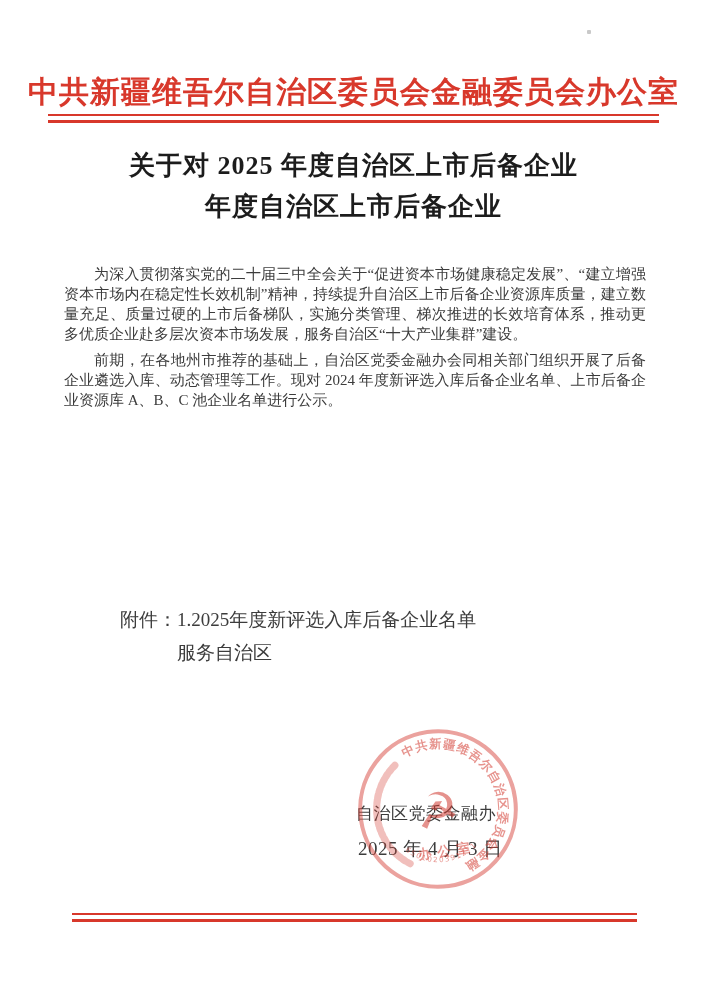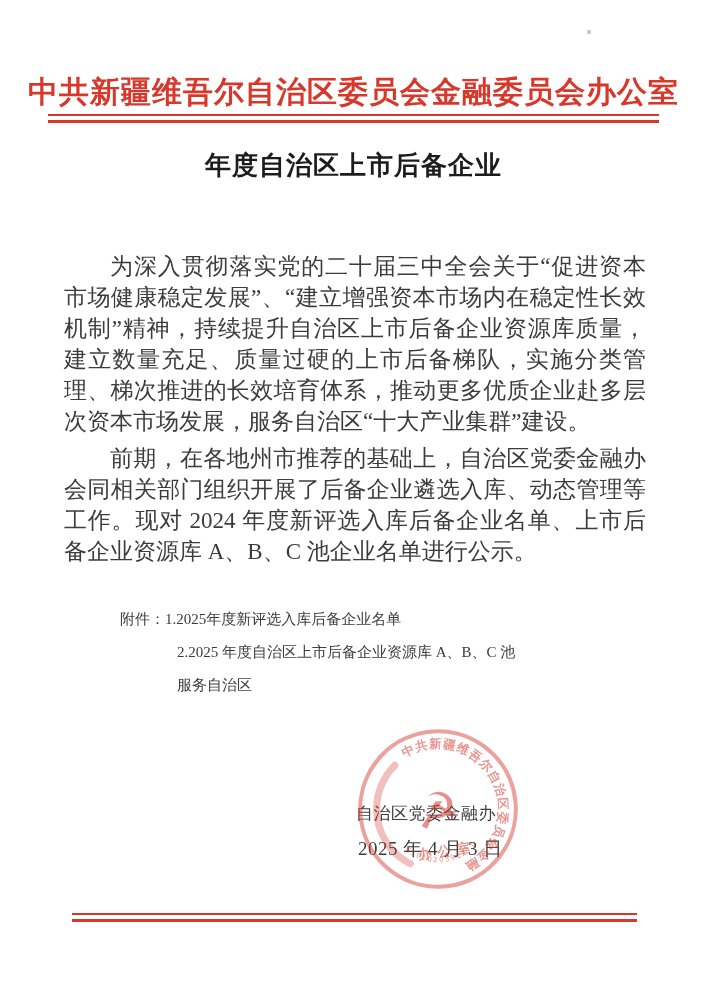--- a/index.html
+++ b/index.html
@@ -40,31 +40,31 @@
   
   #doc-title{
     left:0;right:0;top:145px;
     text-align:center;
     font-size:26px;font-weight:bold;
     line-height:41px;letter-spacing:1px;
     color:#1c1c1c;
   }
   
   #body-text{
-    left:64px;top:251px;width:582px;
-    font-size:23px;line-height:31px;
+    left:64px;top:264px;width:582px;
+    font-size:15px;line-height:20px;
     color:var(--ink);
     text-align:justify;
   }
   #body-text p{margin:0;text-indent:2em;}
   #body-text p + p{margin-top:6px;}
   
   #attachments{
     left:120px;top:603px;
-    font-size:15px;line-height:33px;
+    font-size:19px;line-height:33px;
     color:var(--ink);
     white-space:nowrap;
   }
   #attachments .cont{padding-left:57px;}
   
   #sig-office{
     left:356px;top:802px;
     font-size:17px;letter-spacing:0.5px;
     color:var(--ink);white-space:nowrap;
   }
@@ -92,31 +92,31 @@
 
 <div id="page">
 
   <div id="scan-artifact" class="abs"></div>
 
   <div id="issuer" class="abs">中共新疆维吾尔自治区委员会金融委员会办公室</div>
 
   <div id="header-rule" class="abs double-rule"></div>
 
   <div id="doc-title" class="abs">
+    <div>关于对 2025 年度自治区上市后备企业</div>
     <div>年度自治区上市后备企业</div>
   </div>
 
   <div id="body-text" class="abs">
     <p>为深入贯彻落实党的二十届三中全会关于“促进资本市场健康稳定发展”、“建立增强资本市场内在稳定性长效机制”精神，持续提升自治区上市后备企业资源库质量，建立数量充足、质量过硬的上市后备梯队，实施分类管理、梯次推进的长效培育体系，推动更多优质企业赴多层次资本市场发展，服务自治区“十大产业集群”建设。</p>
     <p>前期，在各地州市推荐的基础上，自治区党委金融办会同相关部门组织开展了后备企业遴选入库、动态管理等工作。现对 2024 年度新评选入库后备企业名单、上市后备企业资源库 A、B、C 池企业名单进行公示。</p>
   </div>
 
   <div id="attachments" class="abs">
     <div><span>附件：</span><span>1.2025年度新评选入库后备企业名单</span></div>
-    <div class="cont">2.2025 年度自治区上市后备企业资源库 A、B、C 池</div>
     <div class="cont">服务自治区</div>
   </div>
 
   <div id="sig-office" class="abs">自治区党委金融办</div>
 
   <div id="sig-date" class="abs">2025 年 4 月 3 日</div>
 
   <div id="seal" class="abs">
     <svg viewBox="0 0 170 170" xmlns="http://www.w3.org/2000/svg">
       <defs>

